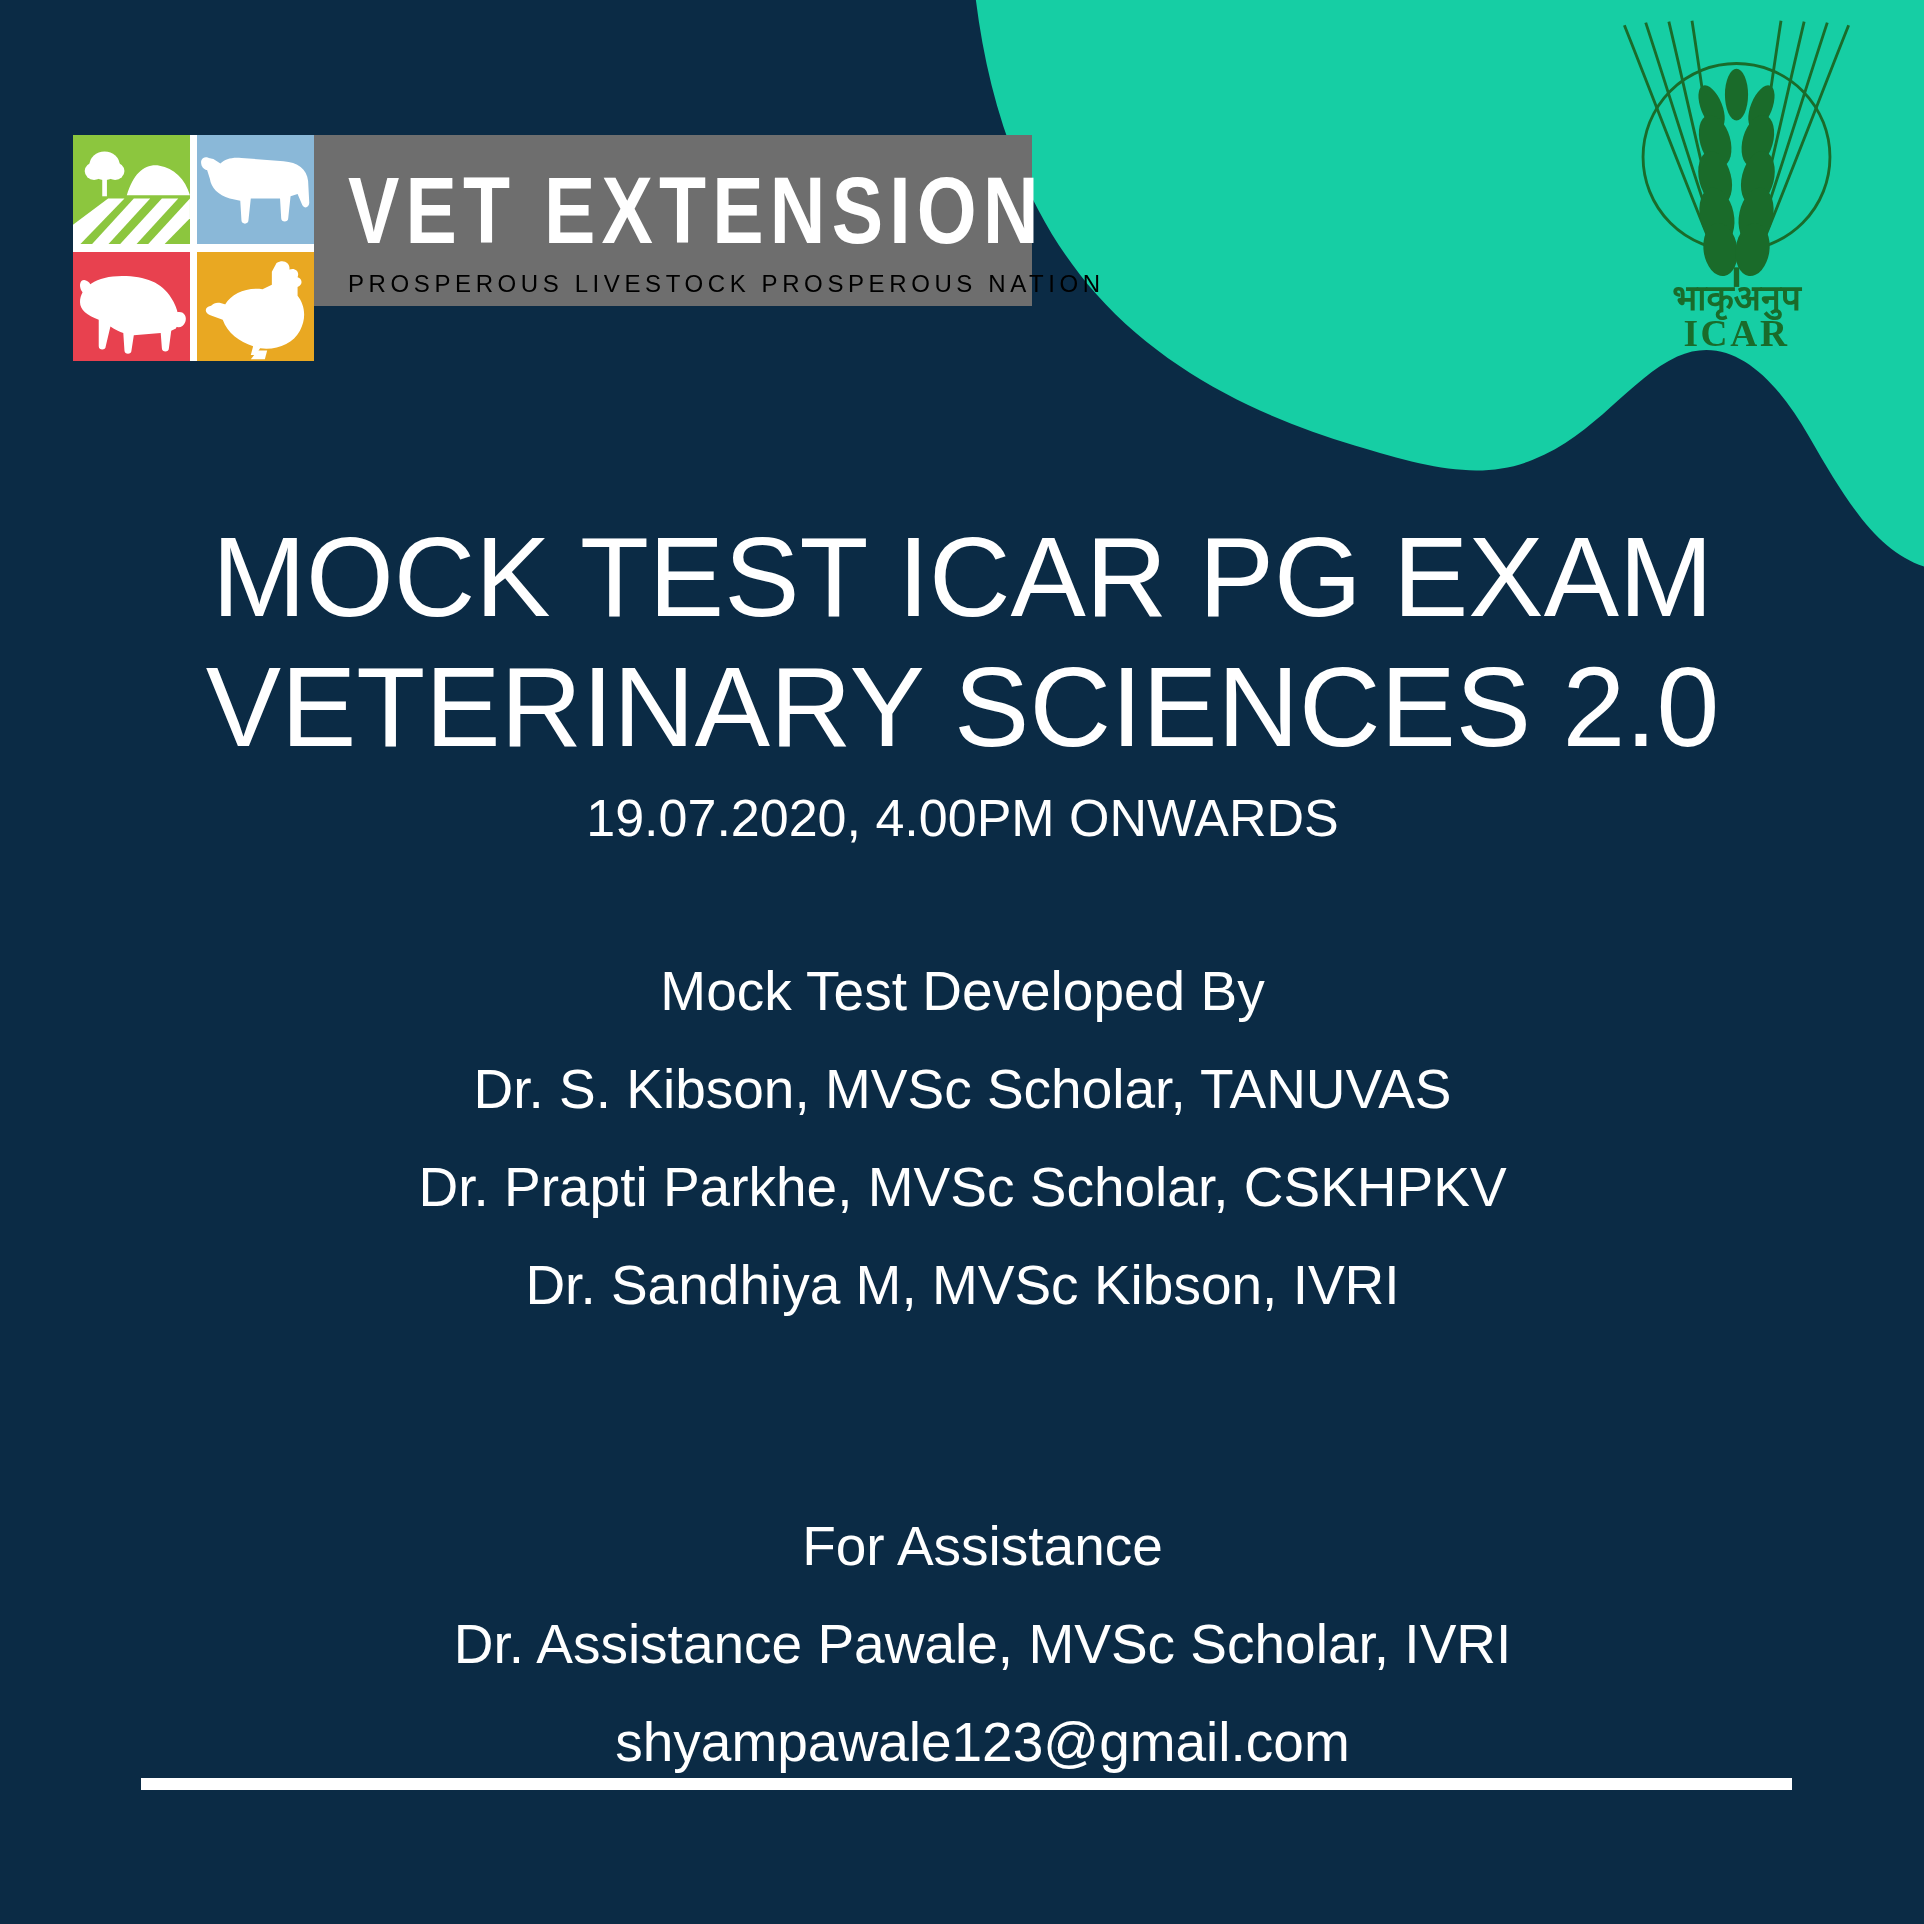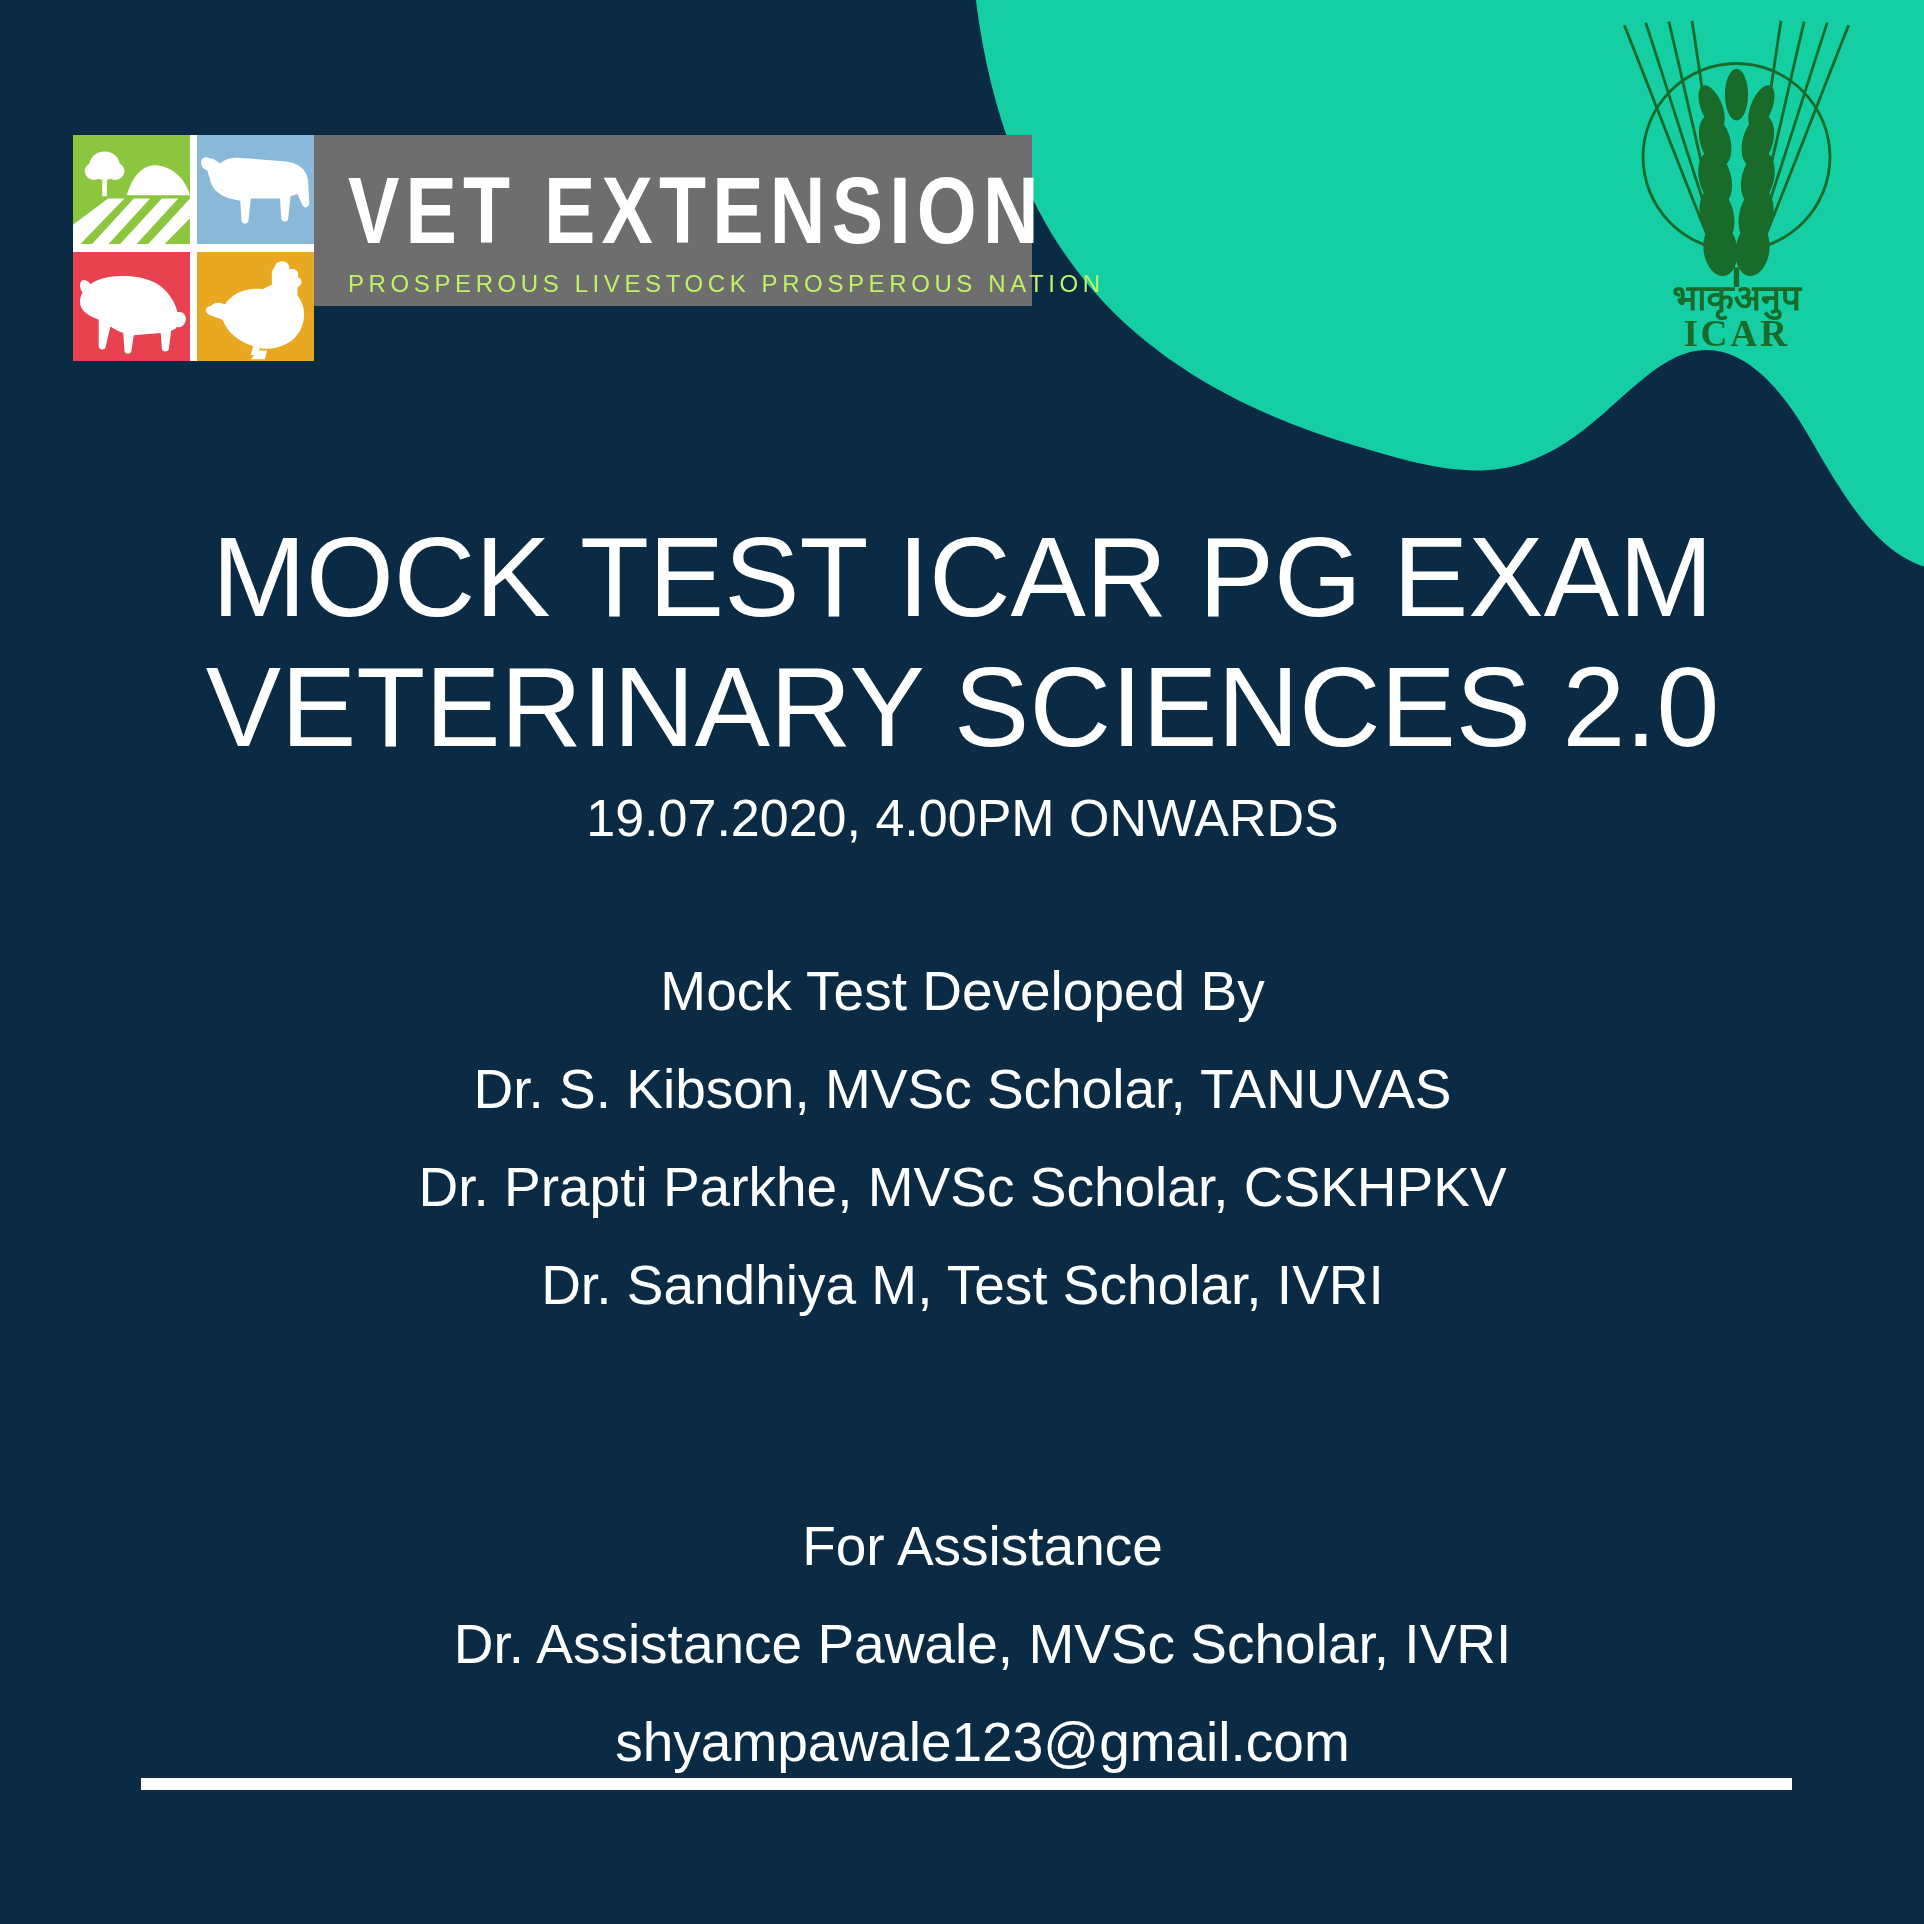--- a/index.html
+++ b/index.html
@@ -64,21 +64,21 @@
     font-size: 77px;
     font-weight: 700;
     letter-spacing: 6.2px;
     line-height: 1;
     transform: scaleY(1.22);
     transform-origin: left center;
     margin-bottom: 23px;
     white-space: nowrap;
   }
   #logo-tagline {
-    color: #bef264;
+    color: #000000;
     font-family: "Liberation Sans", sans-serif;
     font-size: 24px;
     font-weight: 400;
     letter-spacing: 4.6px;
     line-height: 1;
     white-space: nowrap;
   }
 
   
   #icar-logo {
@@ -294,21 +294,21 @@
     <div class="headline" id="title-line-1">MOCK TEST ICAR PG EXAM</div>
 
     <div class="headline" id="title-line-2">VETERINARY SCIENCES 2.0</div>
 
     <div class="headline" id="datetime-line">19.07.2020, 4.00PM ONWARDS</div>
 
     <div id="credits">
       <div class="body-line">Mock Test Developed By</div>
       <div class="body-line">Dr. S. Kibson, MVSc Scholar, TANUVAS</div>
       <div class="body-line">Dr. Prapti Parkhe, MVSc Scholar, CSKHPKV</div>
-      <div class="body-line">Dr. Sandhiya M, Test Scholar, IVRI</div>
+      <div class="body-line">Dr. Sandhiya M, MVSc Kibson, IVRI</div>
     </div>
 
     <div id="assistance">
       <div class="body-line">For Assistance</div>
       <div class="body-line">Dr. Assistance Pawale, MVSc Scholar, IVRI</div>
       <div class="body-line">shyampawale123@gmail.com</div>
     </div>
 
   </div>
 

